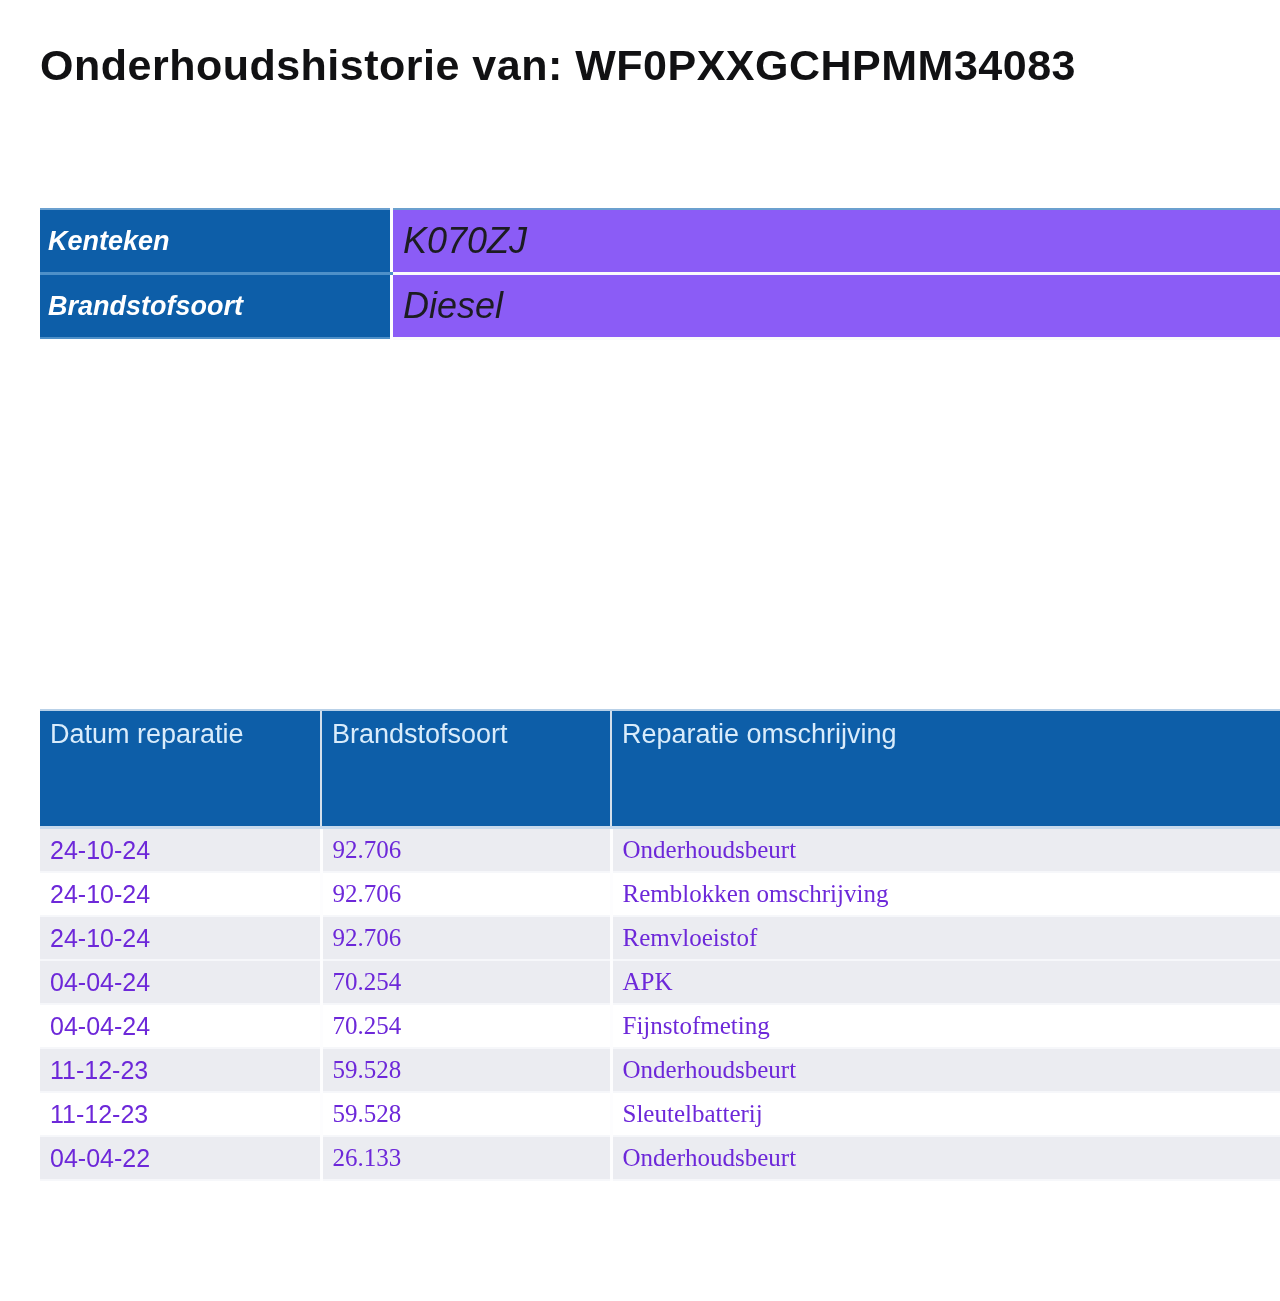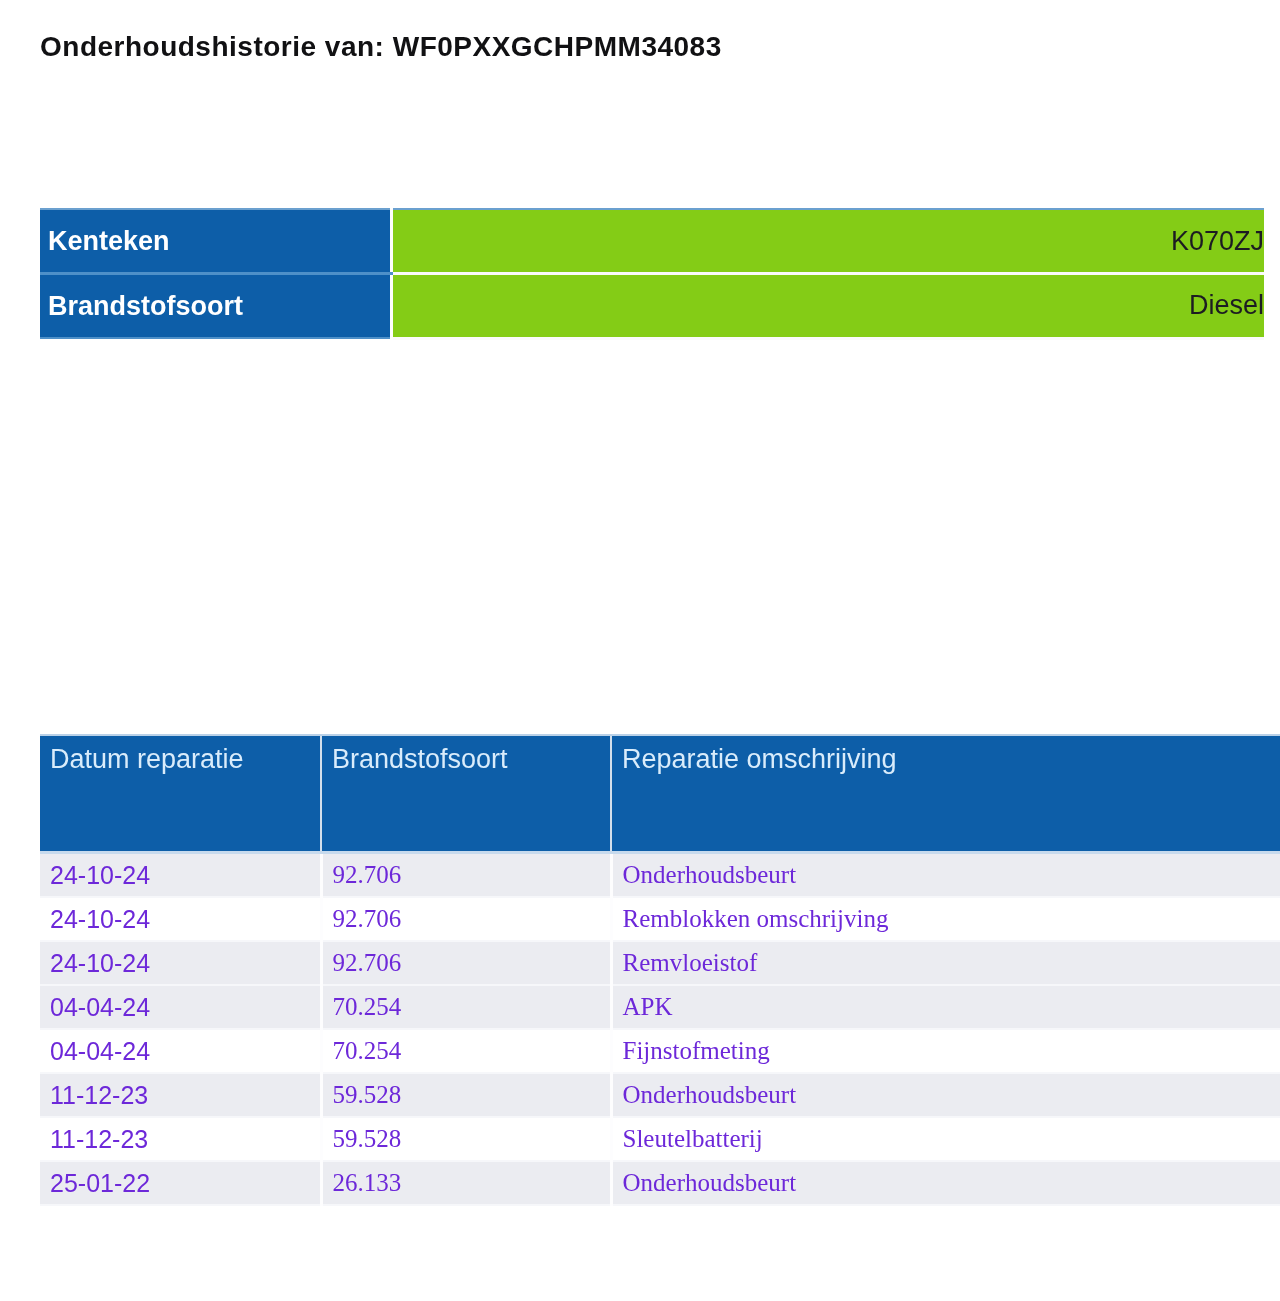--- a/index.html
+++ b/index.html
@@ -12,33 +12,34 @@
     position: relative;
     width: 1280px;
     height: 1301px;
     overflow: hidden;
   }
 
   .page-title {
     position: absolute;
     left: 40px;
     top: 12px;
-    font-size: 28px;
+    font-size: 43px;
     font-weight: bold;
     color: #111113;
     letter-spacing: 0.5px;
     white-space: nowrap;
   }
 
   
   .info-table-wrap {
     position: absolute;
     left: 40px;
-    right: 16px;
+    right: 0;
     top: 208px;
+    font-style: italic;
   }
   table.info-table {
     width: 100%;
     border-collapse: collapse;
     table-layout: fixed;
     border-top: 2px solid #6ba0cf;
   }
   table.info-table th {
     width: 342px;
     height: 62px;
@@ -47,38 +48,36 @@
     font-size: 27px;
     font-weight: bold;
     text-align: left;
     vertical-align: middle;
     padding: 0 0 0 8px;
     border-right: 3px solid #fdfdfe;
     border-bottom: 3px solid #4e90c8;
   }
   table.info-table tr:last-child th { border-bottom: 2px solid #4e90c8; }
   table.info-table td {
-    background: #84cc16;
+    background: #8b5cf6;
     color: #1c1c22;
-    font-size: 27px;
+    font-size: 36px;
     vertical-align: middle;
     padding: 0 0 0 10px;
     border-bottom: 3px solid #fafafb;
     white-space: nowrap;
     overflow: hidden;
-    text-align: right;
   }
 
   
   .history-table-wrap {
     position: absolute;
     left: 40px;
     right: 0;
     top: 709px;
-    margin-top: 25px;
   }
   table.history-table {
     width: 100%;
     border-collapse: collapse;
     table-layout: fixed;
     border-bottom: 2px solid #c9ccd3;
   }
   table.history-table col.c1 { width: 281px; }
   table.history-table col.c2 { width: 290px; }
   table.history-table th {
@@ -174,19 +173,19 @@
         <td>11-12-23</td>
         <td>59.528</td>
         <td>Onderhoudsbeurt</td>
       </tr>
       <tr class="even">
         <td>11-12-23</td>
         <td>59.528</td>
         <td>Sleutelbatterij</td>
       </tr>
       <tr class="odd">
-        <td>25-01-22</td>
+        <td>04-04-22</td>
         <td>26.133</td>
         <td>Onderhoudsbeurt</td>
       </tr>
     </tbody>
   </table>
 </div>
 
 </body></html>

